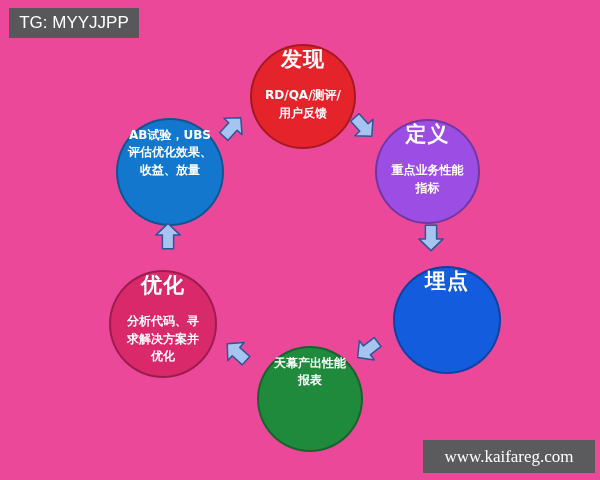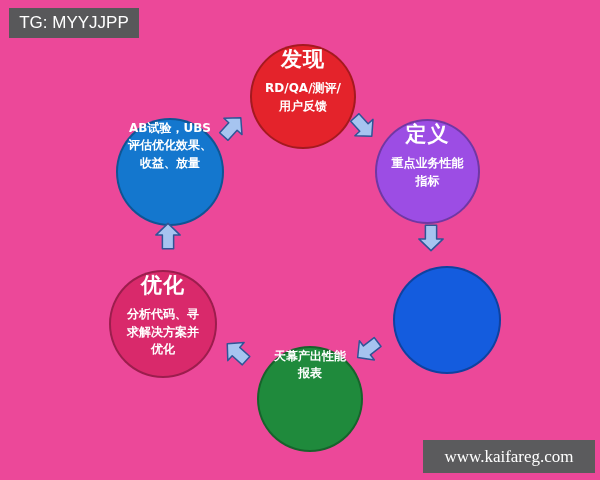--- a/index.html
+++ b/index.html
@@ -32,21 +32,21 @@
     display:flex;flex-direction:column;align-items:center;justify-content:flex-start;
     text-align:center;color:#ffffff;
     padding:0 6px;
     gap:8px;
   }
   .node-title{
     font-size:21px;font-weight:bold;letter-spacing:1px;line-height:1.25;
   }
   .node-sub{
     font-size:12px;font-weight:bold;line-height:1.45;
-    white-space:pre-line;margin-top:0;
+    white-space:pre-line;margin-top:7px;
   }
   .arrow{
     position:absolute;width:30px;height:31px;
   }
   .arrow svg{display:block;width:100%;height:100%;}
   .arrow path{
     fill:var(--arrow-fill,#a6c4f0);
     stroke:var(--arrow-stroke,#2f5597);
     stroke-width:1.6;
     stroke-linejoin:round;
@@ -65,20 +65,21 @@
 用户反馈</div>
   </div>
 
   <div class="node" style="left: 375px; top: 119px; width: 105px; height: 105px; background-color: rgb(156, 77, 228);">
     <div class="node-title">定义</div>
     <div class="node-sub">重点业务性能
 指标</div>
   </div>
 
   <div class="node" style="left: 393px; top: 266px; width: 108px; height: 108px; background-color: rgb(20, 92, 222);">
+    <div class="node-title">埋点</div>
   </div>
 
   <div class="node" style="left: 257px; top: 346px; width: 106px; height: 106px; background-color: rgb(31, 138, 60);">
     <div class="node-sub">天幕产出性能
 报表</div>
   </div>
 
   <div class="node" style="left: 109px; top: 270px; width: 108px; height: 108px; background-color: rgb(217, 41, 107);">
     <div class="node-title">优化</div>
     <div class="node-sub">分析代码、寻

